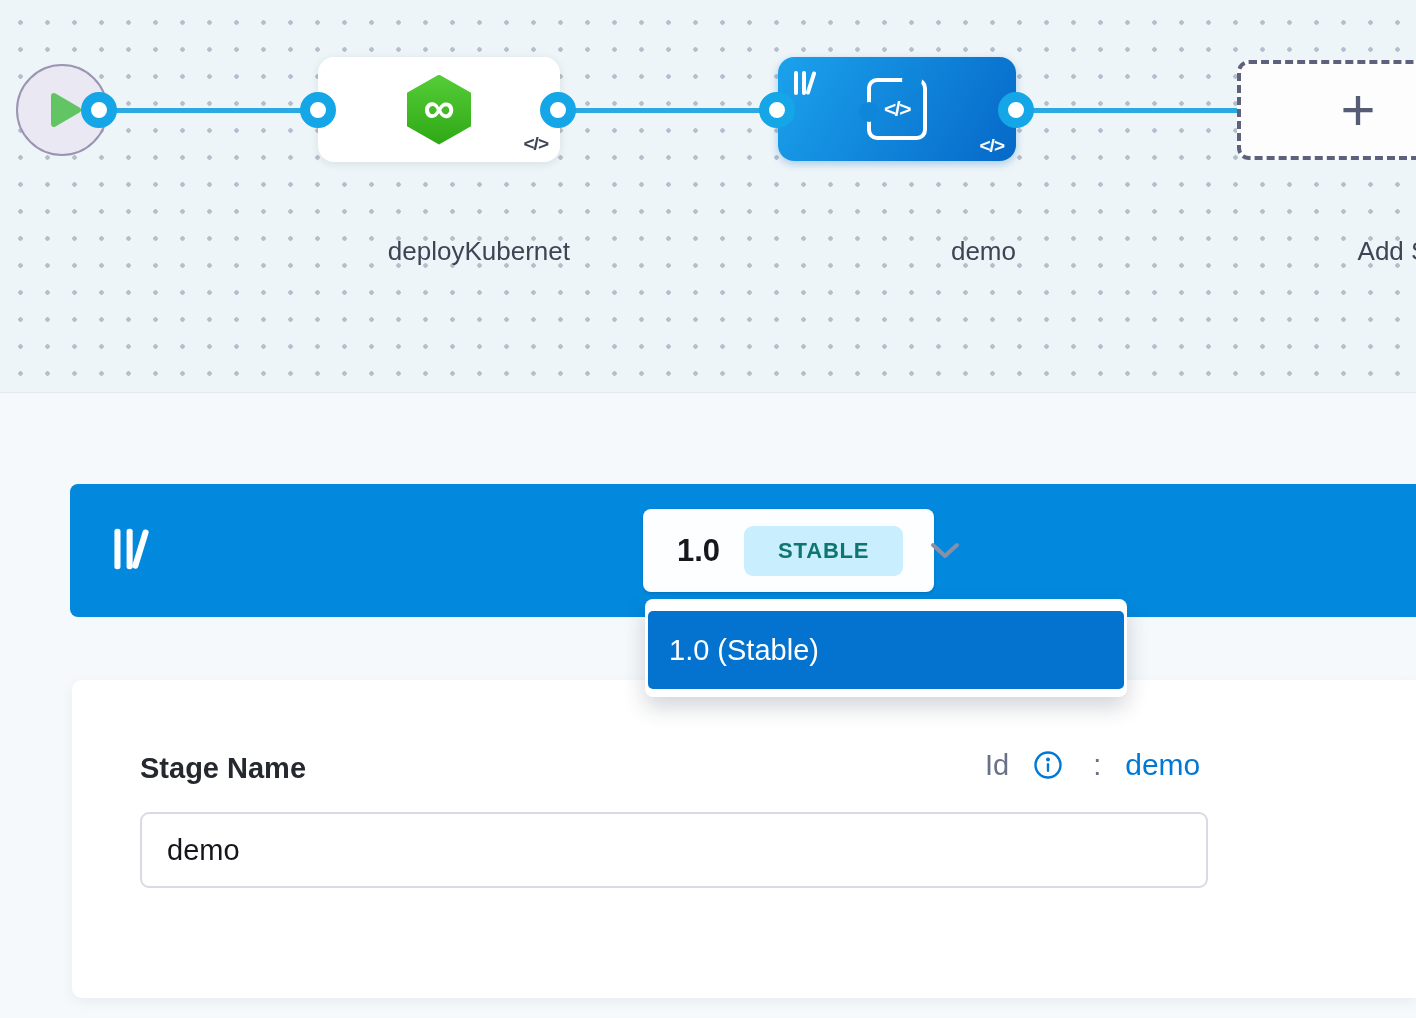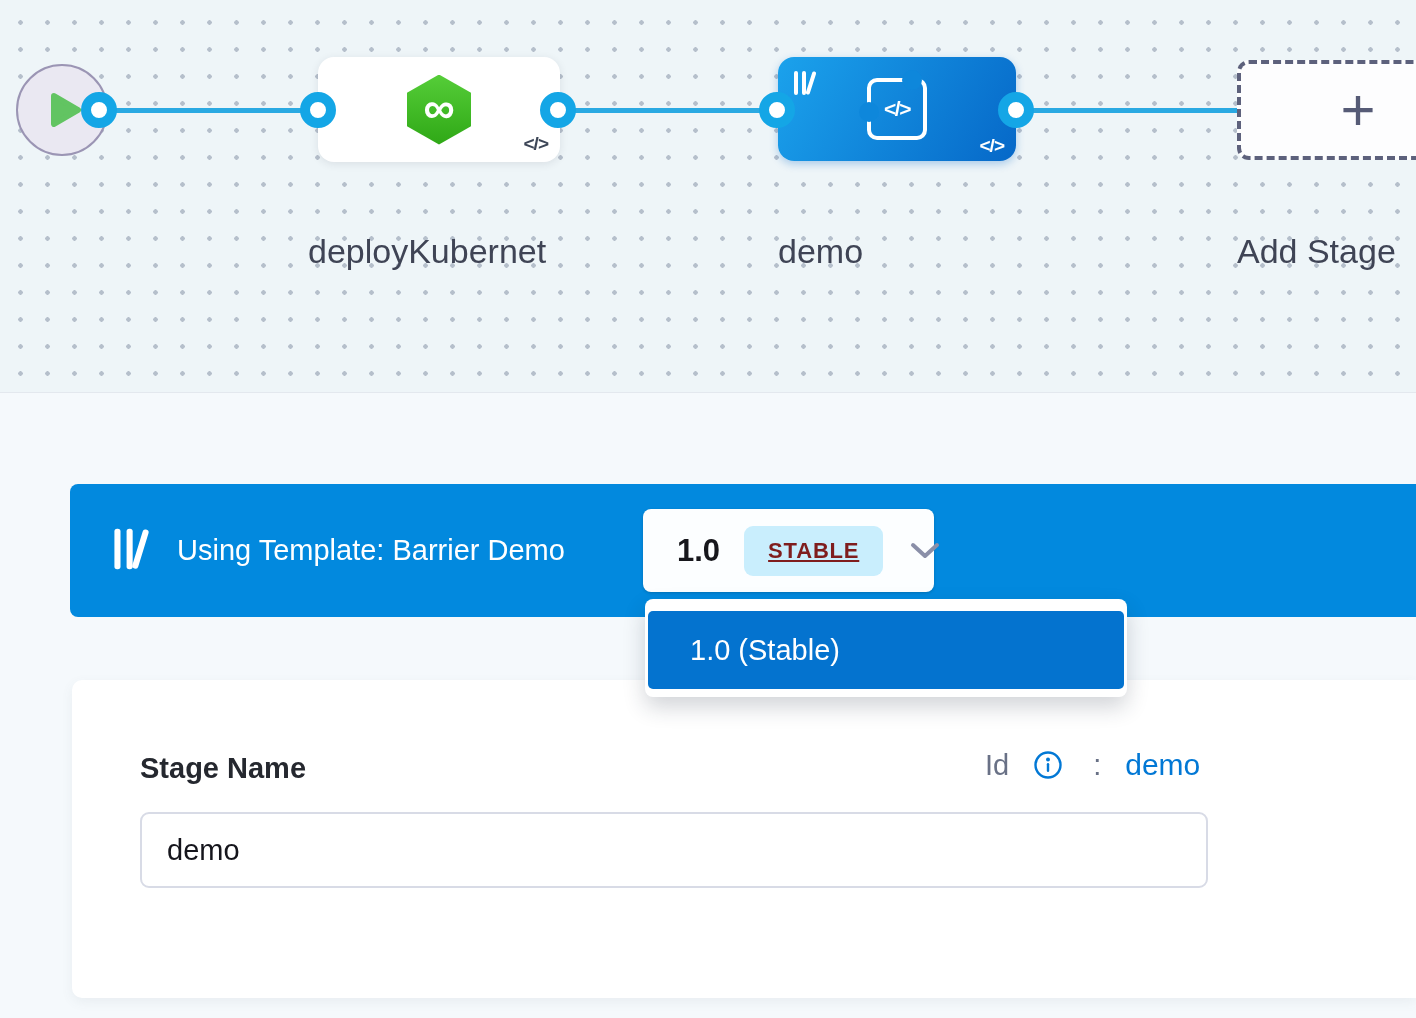--- a/index.html
+++ b/index.html
@@ -62,57 +62,57 @@
   .notch-top { left:31px; top:-12px; }
   .notch-left { left:-12px; top:20px; }
   .puzzle-icon .inner-code { color:#fff; font-size:21px; font-weight:700; letter-spacing:-1.5px; }
   .add-node {
     position:absolute; left:1237px; top:60px; width:242px; height:100px;
     background:#fdfdfe; border:4px dashed #5d617c; border-radius:12px; z-index:2;
     display:flex; align-items:center; justify-content:center;
     color:#565b76; font-size:60px; font-weight:300; line-height:0;
   }
   .node-label {
-    position:absolute; top:222px; text-align:left; z-index:1;
-    font-size:34px; line-height:58px; color:#3f4455;
+    position:absolute; top:222px; text-align:right; z-index:1;
+    font-size:26px; line-height:58px; color:#3f4455;
   }
   .label-deploy { left:308px; width:262px; }
   .label-demo  { left:778px; width:238px; }
   .label-add   { left:1237px; width:242px; }
   
   .banner {
     position:absolute; left:70px; top:484px; width:1346px; height:133px;
     background:#0289de; border-radius:8px 0 0 8px; z-index:5;
     display:flex; align-items:center;
   }
   .banner .lib-wrap { margin-left:43px; }
   .banner-text { margin-left:26px; color:#fff; font-size:29px; font-weight:500; }
   .version-select {
     position:absolute; left:643px; top:509px; width:291px; height:83px;
     background:#fcfeff; border-radius:8px; z-index:6;
     box-shadow:0 1px 3px rgba(0,0,0,.18);
     display:flex; align-items:center; padding-left:34px;
   }
   .version-num { font-size:31px; font-weight:600; color:#17171c; }
   .stable-badge {
-    margin-left:24px; background:#c9eefd; color:#7f1d1d;
+    margin-left:24px; background:#c9eefd; color:#0f766e;
     font-size:22px; font-weight:700; letter-spacing:.8px;
-    padding:12px 24px; border-radius:9px;text-decoration:underline;
+    padding:12px 34px; border-radius:9px;
   }
   .chev { margin-left:26px; display:flex; }
   
   .dropdown {
     position:absolute; left:645px; top:599px; width:482px; height:98px;
     background:#fff; border-radius:8px; z-index:20;
     box-shadow:0 10px 22px rgba(30,40,60,.20);
     padding:12px 3px 8px 3px;
   }
   .dropdown-item {
     height:78px; background:#0473cf; border-radius:5px;
-    display:flex; align-items:center; padding-left:42px;
+    display:flex; align-items:center; padding-left:21px;
     color:#fff; font-size:29px; font-weight:500;
   }
   
   .form-card {
     position:absolute; left:72px; top:680px; width:1344px; height:318px;
     background:#fff; border-radius:10px 0 0 10px; z-index:2;
     box-shadow:0 4px 12px rgba(90,100,120,.08);
   }
   .stage-name-label {
     position:absolute; left:140px; top:752px; z-index:3;
@@ -188,21 +188,20 @@
 </div>
 
 <div class="banner">
   <span class="lib-wrap">
     <svg width="38" height="46" viewBox="0 0 28 34">
       <rect x="1" y="2" width="4.5" height="30" rx="2" fill="#fff"></rect>
       <rect x="10" y="2" width="4.5" height="30" rx="2" fill="#fff"></rect>
       <rect x="18" y="2" width="4.5" height="30" rx="2" fill="#fff" transform="rotate(17 20 17)"></rect>
     </svg>
   </span>
-  <span class="banner-text">Using Template: Barrier Demo</span>
 </div>
 
 <div class="version-select">
   <span class="version-num">1.0</span>
   <span class="stable-badge">STABLE</span>
   <span class="chev">
     <svg width="32" height="18" viewBox="0 0 32 18">
       <polyline points="4,3 16,14 28,3" fill="none" stroke="#8a8fa8" stroke-width="4" stroke-linecap="round" stroke-linejoin="round"></polyline>
     </svg>
   </span>

